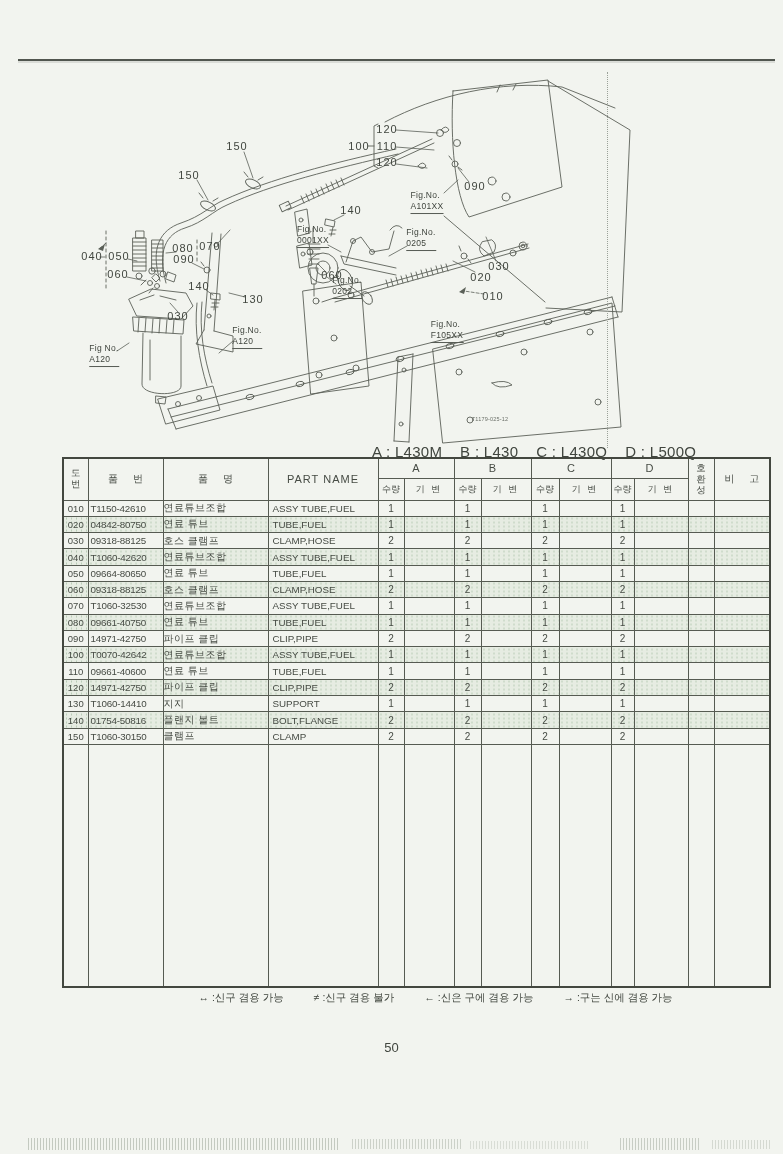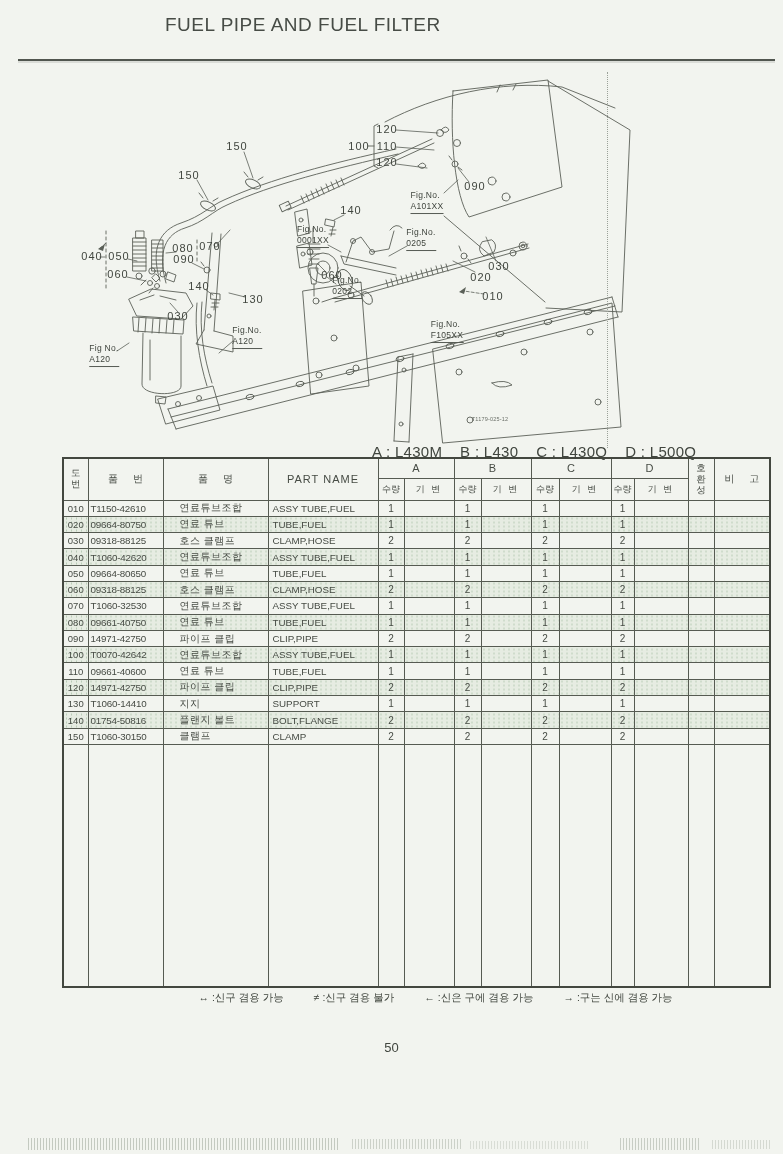--- a/index.html
+++ b/index.html
@@ -37,41 +37,40 @@
   th.h-ko{font-size:10px;letter-spacing:6px;text-indent:6px;}
   th.h-stack{font-size:9.5px;line-height:1.15;letter-spacing:0;}
   th.h-en{font-size:11px;letter-spacing:1px;}
   th.h-model{font-size:11px;}
   th.h-qty{font-size:9px;letter-spacing:0;text-align:center;}
   th.h-gi{font-size:9px;letter-spacing:2px;}
   tr.part-row{height:16.3px;}
   tr.filler{height:243px;}
   td.c-no{font-size:9.5px;text-align:center;letter-spacing:0;}
   td.c-pn{font-size:9.8px;padding-left:2px;letter-spacing:-0.2px;}
-  td.c-ko{font-size:10px;padding-left:16px;letter-spacing:0.5px;}
+  td.c-ko{font-size:10px;padding-left:0;letter-spacing:0.5px;}
   td.c-en{font-size:9.8px;padding-left:4px;letter-spacing:0;}
   td.c-qty{font-size:10px;text-align:center;}
   tr.shaded td{
     background-color:#e6ece2;
     background-image:radial-gradient(rgba(130,165,130,0.45) 0.8px, transparent 0.9px);
     background-size:5px 4px;
   }
   
   .legend{position:absolute;left:62px;top:991px;width:707px;display:flex;justify-content:center;gap:30px;font-size:10.5px;color:#41463f;padding-left:40px;box-sizing:border-box;}
   .legend .item{white-space:pre;text-align:right;}
   .legend .sym{margin-right:3px;}
   .pageno{position:absolute;left:0;top:1040px;width:783px;text-align:center;font-size:13px;color:#41463f;}
   
   .noise{position:absolute;background-image:repeating-linear-gradient(90deg, rgba(75,90,70,.5) 0 1px, transparent 1px 3px);}
 </style>
 </head>
 <body>
 
 <div class="hdr">
-  <div class="title-en">FUEL PIPE AND FUEL FILTER</div>
 </div>
 <div class="rule"></div>
 
 <div id="diagram">
   <svg width="783" height="392" viewBox="0 64 783 392" fill="none" stroke="#5b6058" stroke-width="0.9" stroke-linecap="round" stroke-linejoin="round">
     <g>
       <path d="M385,122 C436,95 500,80 562,87 L615,108"></path>
       <path d="M453,91 L548,80 L562,187 L469,217 C455,196 450,140 453,91 Z"></path>
       <path d="M548,81 L630,130 L622,312 L546,308"></path>
       <path d="M444,216 L545,302"></path>
@@ -338,21 +337,21 @@
         <td class="c-gi"></td>
         <td class="c-qty">1</td>
         <td class="c-gi"></td>
         <td class="c-qty">1</td>
         <td class="c-gi"></td>
         <td class="c-compat"></td>
         <td class="c-rem"></td>
       </tr>
       <tr class="part-row shaded">
         <td class="c-no">020</td>
-        <td class="c-pn">09664-80750</td>
+        <td class="c-pn">04842-80750</td>
         <td class="c-ko">연료 튜브</td>
         <td class="c-en">TUBE,FUEL</td>
         <td class="c-qty">1</td>
         <td class="c-gi"></td>
         <td class="c-qty">1</td>
         <td class="c-gi"></td>
         <td class="c-qty">1</td>
         <td class="c-gi"></td>
         <td class="c-qty">1</td>
         <td class="c-gi"></td>

